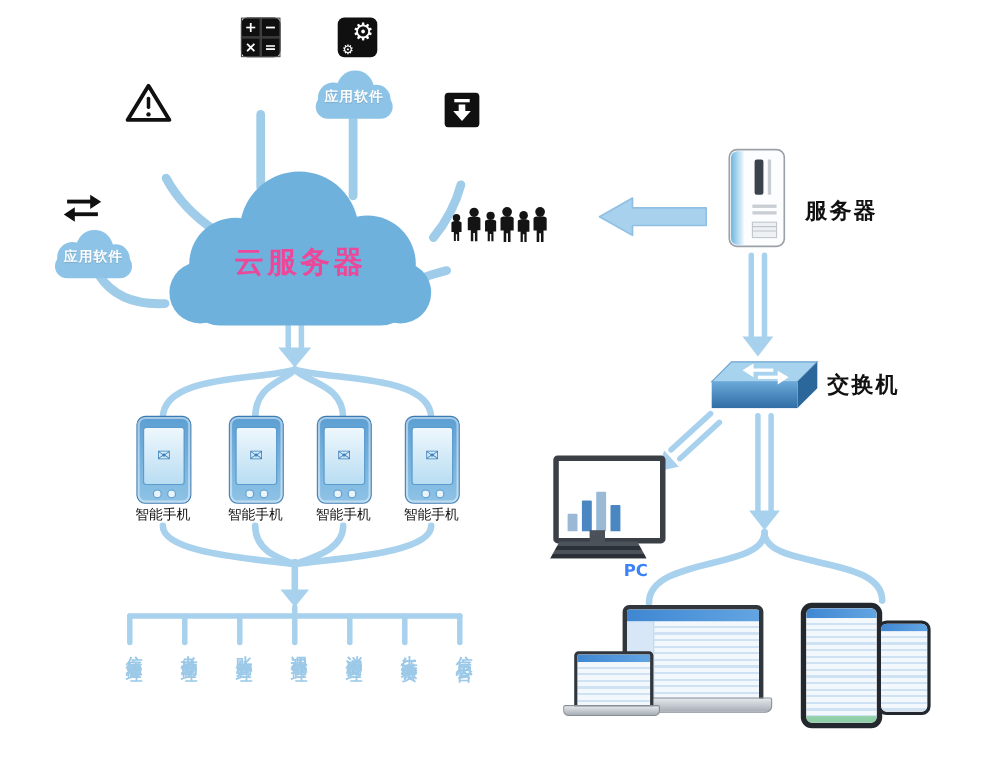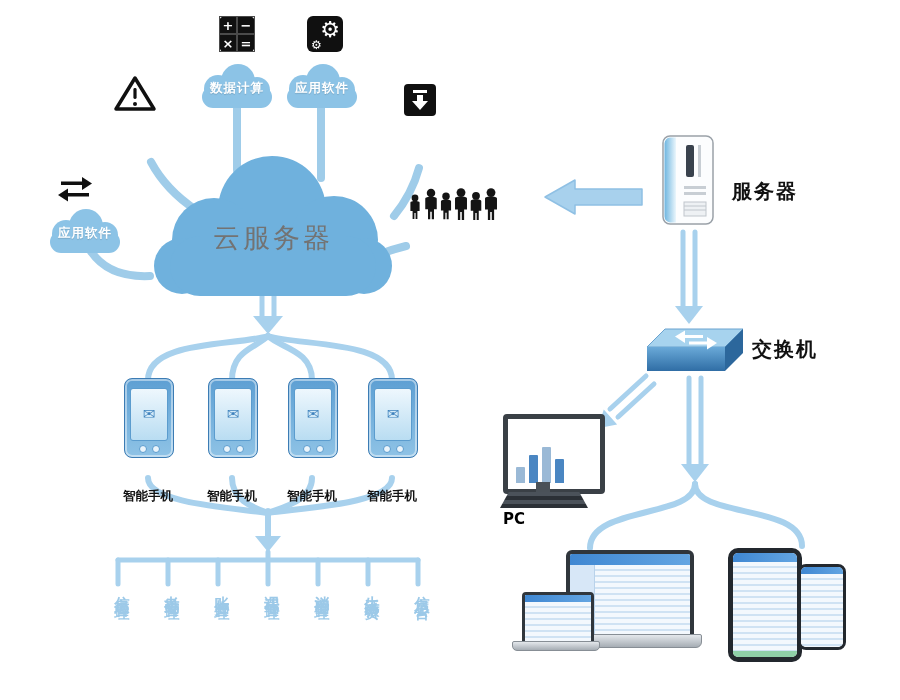--- a/index.html
+++ b/index.html
@@ -8,58 +8,58 @@
   .abs{position:absolute;}
   svg{display:block;}
 
   
   #wires{position:absolute;left:0;top:0;z-index:0;}
 
   
   .cloud{position:absolute;z-index:2;}
   .cloud-label{position:absolute;left:0;right:0;top:0;bottom:0;display:flex;align-items:center;justify-content:center;
     color:#fff;font-weight:bold;font-size:12.5px;letter-spacing:1px;padding-top:4px;text-shadow:0 1px 1px rgba(0,0,0,.15);}
-  .bigcloud-label{position:absolute;left:0;right:0;top:72px;text-align:center;color:#737373;font-weight:normal;
+  .bigcloud-label{position:absolute;left:0;right:0;top:72px;text-align:center;color:#ec4899;font-weight:bold;
     font-size:27px;letter-spacing:3px;}
 
   
   .pictogram{position:absolute;z-index:3;}
   .calc{width:36px;height:36px;background:#101010;border-radius:6px;display:grid;grid-template-columns:1fr 1fr;grid-template-rows:1fr 1fr;
     color:#fff;font-weight:bold;font-size:13px;}
   .calc span{display:flex;align-items:center;justify-content:center;border:1px solid #4a4a4a;}
   .gearbox{width:36px;height:36px;background:#101010;border-radius:6px;position:relative;color:#fff;}
   .gear-big{position:absolute;right:3px;top:1px;font-size:22px;line-height:26px;}
   .gear-small{position:absolute;left:4px;bottom:1px;font-size:12px;line-height:12px;}
 
   
   .phone{position:absolute;top:378px;width:48px;height:78px;background:linear-gradient(180deg,#5d9fd3,#8fc3e6);
     border:1px solid #3c7cb4;border-radius:8px;box-shadow:inset 0 0 0 2px rgba(255,255,255,.45);z-index:2;}
   .phone-screen{position:absolute;left:5px;right:5px;top:9px;bottom:16px;background:linear-gradient(180deg,#eef7fd,#b9ddf2);
     border:1px solid #5b9cce;border-radius:3px;display:flex;align-items:center;justify-content:center;}
   .phone-mail{color:#3f82bd;font-size:15px;line-height:15px;}
   .phone-btns{position:absolute;bottom:4px;left:0;right:0;display:flex;justify-content:center;gap:5px;}
   .phone-btns span{width:6px;height:6px;border-radius:50%;background:#eaf4fb;border:1px solid #5b9cce;}
-  .phone-label{position:absolute;top:460px;width:64px;text-align:center;font-size:12.5px;font-weight:bold;color:#111;z-index:2;margin-top:28px;}
+  .phone-label{position:absolute;top:460px;width:64px;text-align:center;font-size:12.5px;font-weight:normal;color:#111;z-index:2;}
 
   
   .module{position:absolute;top:584px;width:26px;height:96px;writing-mode:vertical-rl;text-orientation:upright;
     font-weight:bold;font-size:15px;letter-spacing:3px;color:#9cc9e8;z-index:2;text-align:left;}
 
   
   .hw-label{position:absolute;font-size:20px;font-weight:bold;color:#111;z-index:2;letter-spacing:2px;}
 
   
   .pc-monitor{position:absolute;left:503px;top:414px;width:76px;height:58px;border:5px solid #3a4046;border-radius:4px;
     background:#fff;z-index:2;display:flex;align-items:flex-end;gap:4px;padding:6px 8px;box-sizing:content-box;}
   .pc-bar{width:9px;border-radius:1px 1px 0 0;}
   .pc-stand{position:absolute;left:536px;top:482px;width:14px;height:11px;background:#4a5158;z-index:2;}
   .pc-keyboard{position:absolute;left:500px;top:492px;width:88px;height:16px;z-index:2;
     clip-path:polygon(10% 0,90% 0,100% 100%,0 100%);
     background:repeating-linear-gradient(180deg,#4b525a 0 4px,#2b3036 4px 8px);}
-  .pc-label{position:absolute;left:503px;top:510px;width:86px;text-align:left;font-weight:bold;font-size:15px;color:#000000;z-index:2;}
+  .pc-label{position:absolute;left:503px;top:510px;width:86px;text-align:right;font-weight:bold;font-size:15px;color:#3b82f6;z-index:2;}
 
   
   .dev-screen{background:#fff;overflow:hidden;position:absolute;z-index:2;}
   .dev-header{background:linear-gradient(90deg,#3f87d2,#63a5e2);}
   .dev-rows{flex:1;background:repeating-linear-gradient(180deg,#f3f8fd 0 4px,#cfe2f3 4px 6px);}
   .laptop-screen{left:566px;top:550px;width:120px;height:86px;border:4px solid #30363c;border-radius:6px 6px 0 0;display:flex;flex-direction:column;}
   .laptop-body{display:flex;flex:1;}
   .laptop-side{width:24px;background:#d7e7f7;border-right:1px solid #b9d2ea;}
   .laptop-base{position:absolute;left:552px;top:634px;width:148px;height:12px;z-index:2;border:1px solid #878e95;
     background:linear-gradient(180deg,#e4e8ec,#a6adb4);border-radius:2px 2px 6px 6px;}
@@ -154,31 +154,20 @@
         <circle cx="62" cy="92" r="42"></circle>
         <circle cx="182" cy="92" r="44"></circle>
         <circle cx="30" cy="118" r="28"></circle>
         <circle cx="212" cy="118" r="28"></circle>
         <rect x="18" y="88" width="206" height="60" rx="30"></rect>
       </g>
     </svg>
     <div class="bigcloud-label">云服务器</div>
   </div>
 
-  <div class="cloud" style="left:192px;top:60px;width:90px;height:52px;">
-    <svg width="90" height="52" viewBox="0 0 90 52">
-        <g fill="#8cc3e6">
-          <circle cx="26" cy="29" r="14"></circle>
-          <circle cx="46" cy="21" r="17"></circle>
-          <circle cx="65" cy="30" r="13"></circle>
-          <rect x="10" y="26" width="70" height="22" rx="11"></rect>
-        </g>
-      </svg>
-    <div class="cloud-label">数据计算</div>
-  </div>
   <div class="cloud" style="left:277px;top:60px;width:90px;height:52px;">
     <svg width="90" height="52" viewBox="0 0 90 52">
         <g fill="#8cc3e6">
           <circle cx="26" cy="29" r="14"></circle>
           <circle cx="46" cy="21" r="17"></circle>
           <circle cx="65" cy="30" r="13"></circle>
           <rect x="10" y="26" width="70" height="22" rx="11"></rect>
         </g>
       </svg>
     <div class="cloud-label">应用软件</div>

